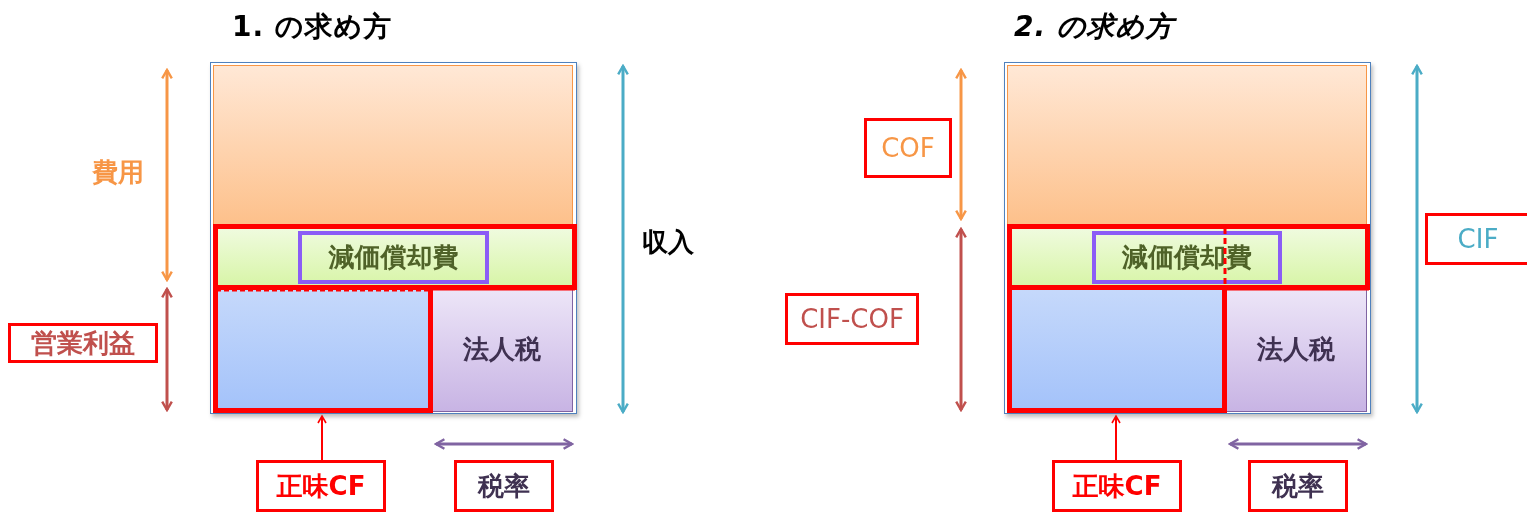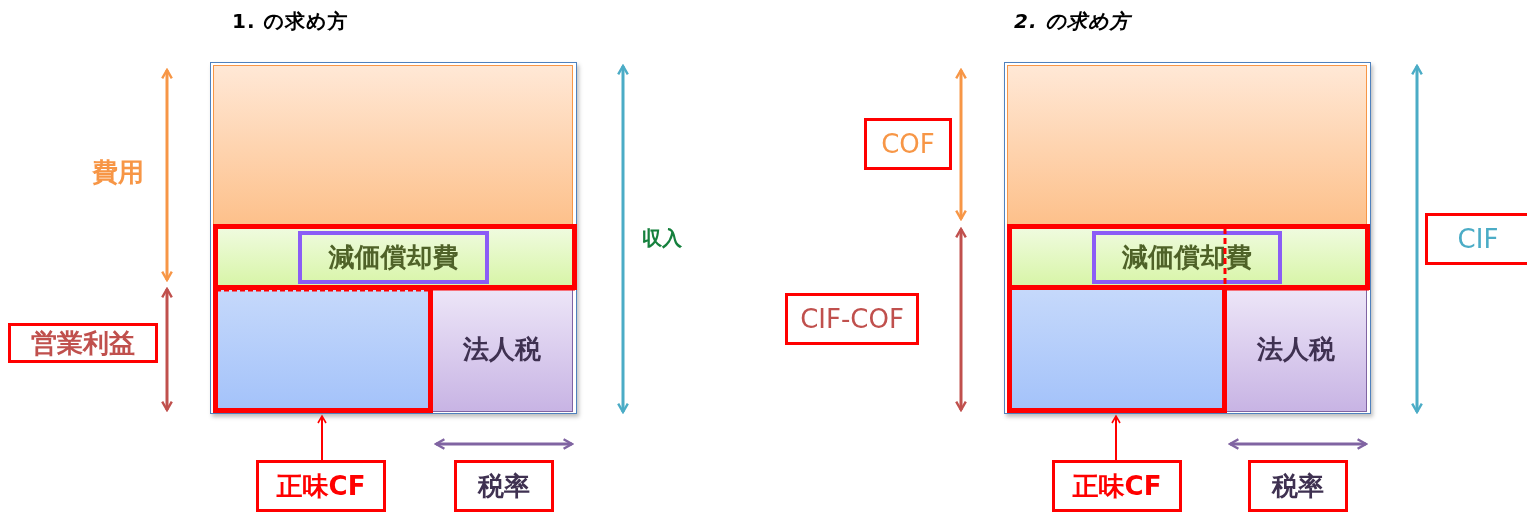--- a/index.html
+++ b/index.html
@@ -1,19 +1,19 @@
 <!DOCTYPE html>
 <html><head>
   <meta charset="utf-8">
   <style>
     html, body { margin: 0; padding: 0; background: #ffffff; }
     body { width: 1527px; height: 523px; position: relative; overflow: hidden;
            font-family: "DejaVu Sans", "Liberation Sans", sans-serif; }
     .abs { position: absolute; }
-    .title { font-size: 20px; font-weight: bold; color: #000; letter-spacing: 1px; white-space: nowrap; }
+    .title { font-size: 28px; font-weight: bold; color: #000; letter-spacing: 1px; white-space: nowrap; }
     .outer { border: 1.5px solid #4f81bd; box-shadow: 2px 3px 4px rgba(0,0,0,0.25); background: #fff; }
     .cost { background: linear-gradient(to bottom, #ffe8d6, #fdc08a); border: 1px solid #f79646; box-sizing: border-box; }
     .dep  { background: linear-gradient(to bottom, #f0fbe0, #d8f5a8); border-bottom: 2px solid #9bbb59; box-sizing: border-box; }
     .net  { background: linear-gradient(to bottom, #c6d9fb, #a3c2fa); }
     .tax  { background: linear-gradient(to bottom, #ede6f8, #c8b4e4); border: 1px solid #8064a2; box-sizing: border-box; }
     .redframe { border: 5px solid #ff0000; box-sizing: border-box; }
     .lbl { font-weight: bold; white-space: nowrap; display: flex; align-items: center; justify-content: center; }
     .boxlbl { border: 3px solid #ff0000; background: #fff; box-sizing: border-box; }
     .inboxlbl { border: 4px solid #8b5cf6; box-sizing: border-box; background: transparent; }
     svg.overlay { position: absolute; left: 0; top: 0; pointer-events: none; }
@@ -31,42 +31,42 @@
   <div class="abs tax" style="left:431px; top:287px; width:142px; height:125px;"></div>
 
   <div class="abs lbl" style="left:431px; top:287px; width:142px; height:125px; font-size:26px; color:#3f3151;">法人税</div>
 
   <div class="abs lbl inboxlbl" style="left:298px; top:231px; width:191px; height:53px; font-size:26px; color:#4f6228;">減価償却費</div>
 
   <div class="abs redframe" style="left:213px; top:224px; width:364px; height:66px;"></div>
 
   <div class="abs lbl" style="left:92px; top:155px; font-size:26px; color:#f79646;">費用</div>
   <div class="abs lbl boxlbl" style="left:8px; top:323px; width:150px; height:40px; font-size:26px; color:#c0504d;">営業利益</div>
-  <div class="abs lbl" style="left:642px; top:225px; font-size:20px; color:#15803d;">収入</div>
+  <div class="abs lbl" style="left:642px; top:225px; font-size:26px; color:#000000;">収入</div>
 
   <div class="abs lbl boxlbl" style="left:256px; top:460px; width:130px; height:52px; font-size:26px; color:#ff0000;">正味CF</div>
   <div class="abs lbl boxlbl" style="left:454px; top:460px; width:100px; height:52px; font-size:26px; color:#3f3151;">税率</div>
 </div>
 
 <div>
   <div class="abs title" style="left:1014px; top:8px;font-style:italic;">2. の求め方</div>
 
   <div class="abs outer" style="left:1004px; top:62px; width:365px; height:350px;"></div>
   <div class="abs cost" style="left:1007px; top:65px; width:360px; height:162px;"></div>
   <div class="abs dep" style="left:1007px; top:227px; width:360px; height:60px;"></div>
   <div class="abs net" style="left:1007px; top:287px; width:218px; height:125px;"></div>
   <div class="abs tax" style="left:1225px; top:287px; width:142px; height:125px;"></div>
 
   <div class="abs lbl" style="left:1225px; top:287px; width:142px; height:125px; font-size:26px; color:#3f3151;">法人税</div>
 
   <div class="abs lbl inboxlbl" style="left:1092px; top:231px; width:190px; height:53px; font-size:26px; color:#4f6228;">減価償却費</div>
 
   <div class="abs redframe" style="left:1007px; top:224px; width:363px; height:66px;"></div>
 
-  <div class="abs lbl boxlbl" style="left:864px; top:118px; width:88px; height:52px; font-size:26px; color:#f79646; font-weight:normal;">COF</div>
+  <div class="abs lbl boxlbl" style="left:864px; top:118px; width:88px; height:60px; font-size:26px; color:#f79646; font-weight:normal;">COF</div>
   <div class="abs lbl boxlbl" style="left:785px; top:293px; width:134px; height:52px; font-size:26px; color:#c0504d; font-weight:normal;">CIF-COF</div>
   <div class="abs lbl boxlbl" style="left:1425px; top:213px; width:106px; height:52px; font-size:26px; color:#4bacc6; font-weight:normal;">CIF</div>
 
   <div class="abs lbl boxlbl" style="left:1052px; top:460px; width:130px; height:52px; font-size:26px; color:#ff0000;">正味CF</div>
   <div class="abs lbl boxlbl" style="left:1248px; top:460px; width:100px; height:52px; font-size:26px; color:#3f3151;">税率</div>
 </div>
 
 <svg class="overlay" width="1527" height="523" viewBox="0 0 1527 523">
   <defs>
     <marker id="hOrange" viewBox="0 0 10 10" refX="8" refY="5" markerWidth="4" markerHeight="4" orient="auto-start-reverse">

